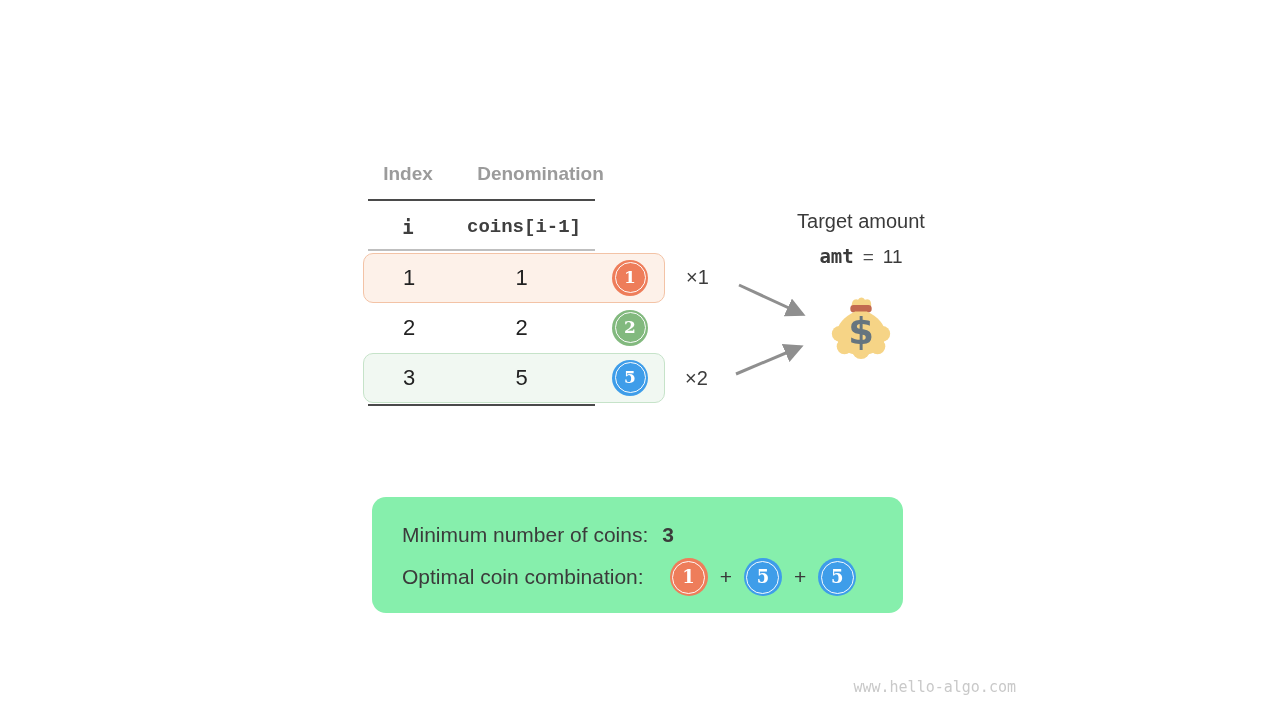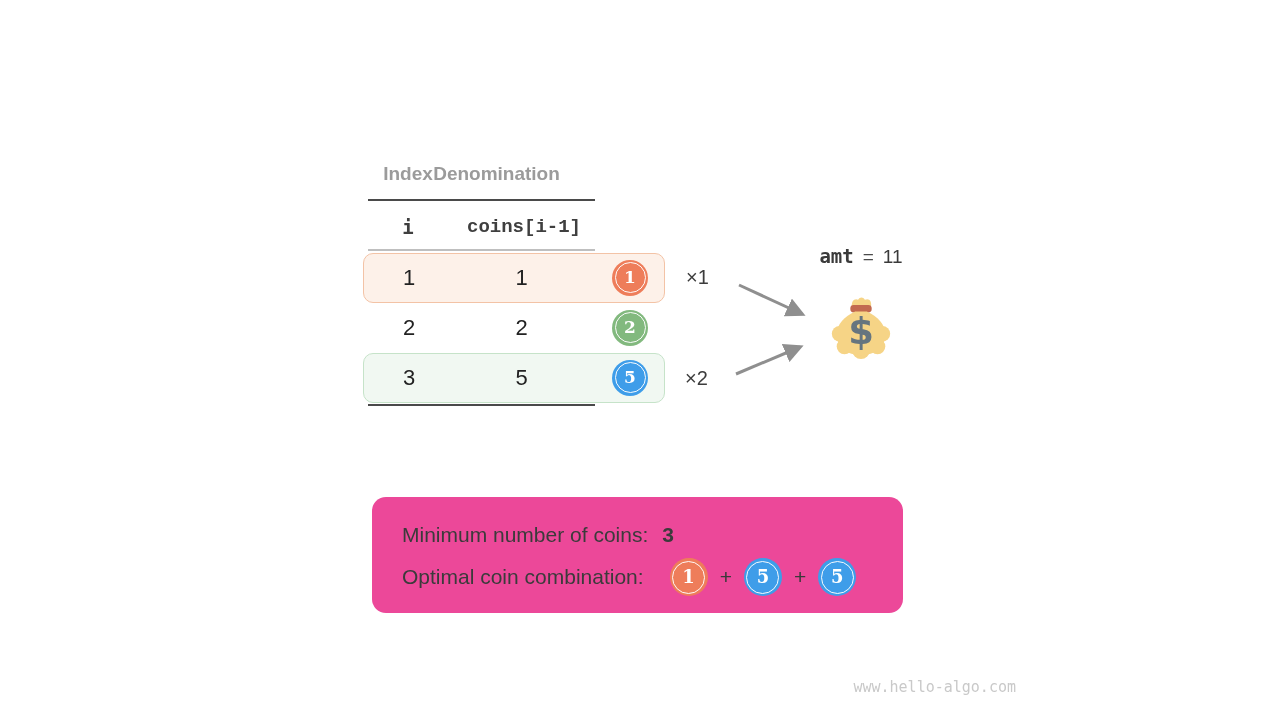--- a/index.html
+++ b/index.html
@@ -17,21 +17,21 @@
   .col-header {
     position: absolute;
     top: 162px;
     font-size: 19px;
     font-weight: bold;
     color: #9b9b9b;
     text-align: center;
     line-height: 24px;
   }
   .col-header.index { left: 363px; width: 90px; }
-  .col-header.denom { left: 424px; width: 145px; }
+  .col-header.denom { left: 468px; width: 145px; }
 
   .var-header {
     position: absolute;
     top: 214px;
     font-family: "DejaVu Sans Mono", monospace;
     font-size: 19px;
     font-weight: bold;
     color: #3f3f3f;
     text-align: center;
     line-height: 26px;
@@ -156,21 +156,21 @@
     height: 70px;
   }
 
   
   .summary {
     position: absolute;
     left: 372px;
     top: 497px;
     width: 531px;
     height: 116px;
-    background: #ec4899;
+    background: #86efac;
     border-radius: 14px;
   }
   .summary .line1 {
     position: absolute;
     left: 30px;
     top: 21px;
     height: 34px;
     display: flex;
     align-items: center;
     font-size: 21px;
@@ -253,20 +253,21 @@
   <svg class="arrows" viewBox="0 0 1280 720">
     <defs>
       <marker id="ah" viewBox="0 0 10 10" refX="8" refY="5" markerWidth="6.5" markerHeight="6.5" orient="auto-start-reverse">
         <path d="M 0 0 L 10 5 L 0 10 z" fill="#8f8f8f"></path>
       </marker>
     </defs>
     <line x1="739" y1="285" x2="802" y2="314" stroke="#8f8f8f" stroke-width="3" marker-end="url(#ah)"></line>
     <line x1="736" y1="374" x2="800" y2="347" stroke="#8f8f8f" stroke-width="3" marker-end="url(#ah)"></line>
   </svg>
 
+  <div class="target-label">Target amount</div>
   <div class="target-eq">
     <span class="var">amt</span><span class="eq">=</span><span class="val">11</span>
   </div>
 
   <svg class="moneybag" viewBox="0 0 72 72">
     <path d="M27,18 C25,10 30,7 33,9 C35,6 38,6 40,9 C44,7 48,10 46,18 Z" fill="#f6d486"></path>
     <rect x="25" y="14.5" width="22" height="7.5" rx="3.5" fill="#c2694f"></rect>
     <circle cx="14" cy="44" r="8" fill="#f6d486"></circle>
     <circle cx="58" cy="44" r="8" fill="#f6d486"></circle>
     <circle cx="19" cy="57" r="8" fill="#f6d486"></circle>

